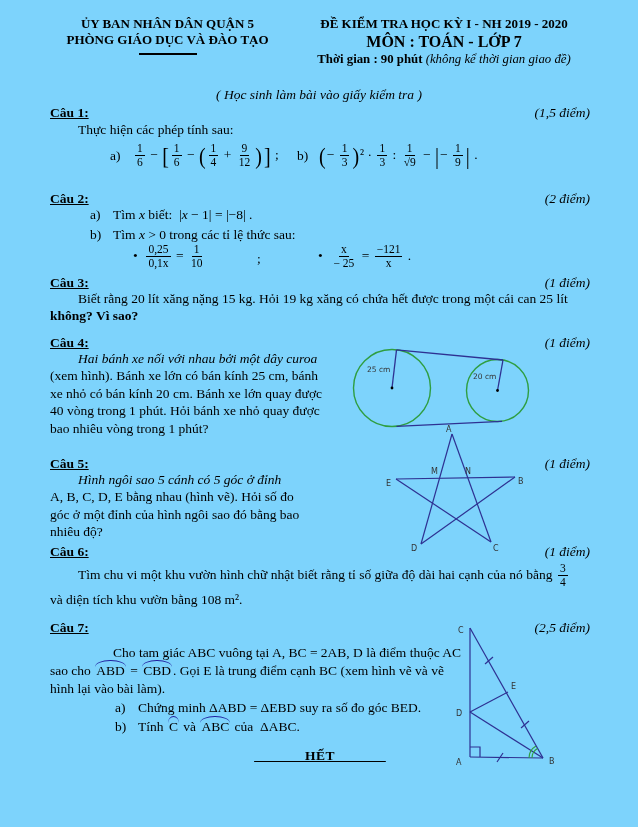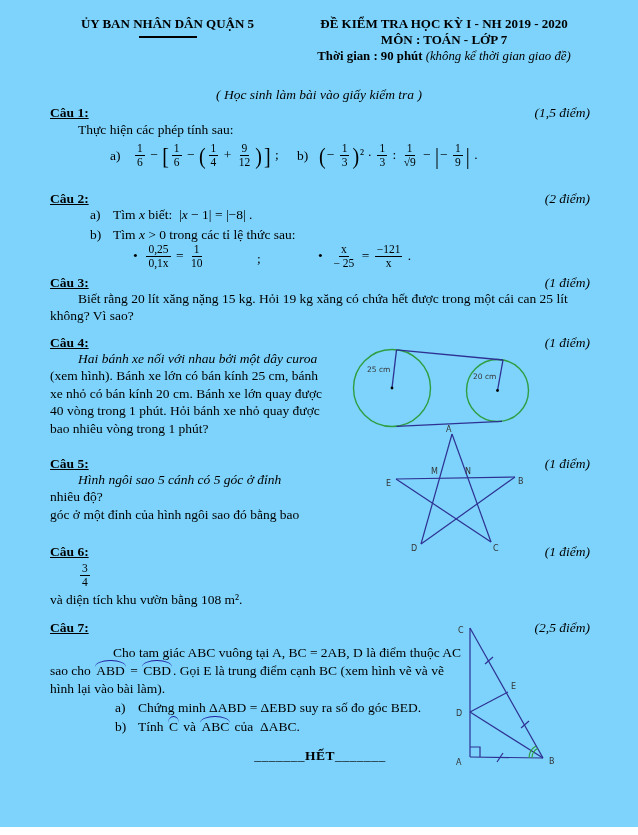--- a/index.html
+++ b/index.html
@@ -31,25 +31,26 @@
   .dlabel2{font-family:"DejaVu Sans",sans-serif;font-size:7.5px;fill:#333;}
   .het{letter-spacing:0.5px;}
 </style>
 </head>
 <body>
 
 <div class="page">
 
   <div class="pos center" style="left:55px;top:16px;width:225px;">
     <div class="b" style="font-size:13px;">ỦY BAN NHÂN DÂN QUẬN 5</div>
+    <div class="b" style="font-size:13px;">PHÒNG GIÁO DỤC VÀ ĐÀO TẠO</div>
     <div class="hrule"></div>
   </div>
   <div class="pos center" style="left:298px;top:16px;width:292px;">
     <div class="b" style="font-size:13px;">ĐỀ KIỂM TRA HỌC KỲ I - NH 2019 - 2020</div>
-    <div class="b" style="font-size:13px;">MÔN : TOÁN - LỚP 7</div>
+    <div class="b" style="font-size:16px;">MÔN : TOÁN - LỚP 7</div>
     <div style="font-size:12.8px;"><span class="b">Thời gian : 90 phút </span><span class="i">(không kể thời gian giao đề)</span></div>
   </div>
 
   <div class="pos center i" style="left:0;top:87px;width:638px;">( Học sinh làm bài vào giấy kiểm tra )</div>
 
   <div class="pos qhead" style="left:50px;top:105px;">
     <span class="qlabel">Câu 1:</span>
     <span class="qpoints">(1,5 điểm)</span>
   </div>
   <div class="pos" style="left:78px;top:122px;">Thực hiện các phép tính sau:</div>
@@ -68,21 +69,21 @@
   <span class="pos mrow" style="left:113px;top:227px;"><span class="ms">Tìm </span><span class="mi">x</span><span class="ms"> &gt; 0 trong các tỉ lệ thức sau:</span></span>
   <span class="pos mrow" style="left:133px;top:243px;"><span class="ms">•  </span><span class="frac"><span class="num">0,25</span><span class="den">0,1x</span></span><span class="ms"> = </span><span class="frac"><span class="num">1</span><span class="den">10</span></span></span>
   <span class="pos" style="left:257px;top:251px;">;</span>
   <span class="pos mrow" style="left:318px;top:243px;"><span class="ms">•  </span><span class="frac"><span class="num">x</span><span class="den">− 25</span></span><span class="ms"> = </span><span class="frac"><span class="num">−121</span><span class="den">x</span></span><span class="ms"> .</span></span>
 
   <div class="pos qhead" style="left:50px;top:275px;">
     <span class="qlabel">Câu 3:</span>
     <span class="qpoints">(1 điểm)</span>
   </div>
   <div class="pos" style="left:78px;top:291px;white-space:nowrap;">Biết rằng 20 lít xăng nặng 15 kg. Hỏi 19 kg xăng có chứa hết được trong một cái can 25 lít</div>
-  <div class="pos" style="left:50px;top:308px;">không? Vì sao?</div>
+  <div class="pos" style="left:50px;top:308px;font-weight:bold;">không? Vì sao?</div>
 
   <div class="pos qhead" style="left:50px;top:335px;text-align:center;">
     <span class="qlabel">Câu 4:</span>
     <span class="qpoints">(1 điểm)</span>
   </div>
   <div class="pos lines" style="left:50px;top:351px;width:310px;">
     <div class="indent">Hai bánh xe nối với nhau bởi một dây curoa</div>
     <div>(xem hình). Bánh xe lớn có bán kính 25 cm, bánh</div>
     <div>xe nhỏ có bán kính 20 cm. Bánh xe lớn quay được</div>
     <div>40 vòng trong 1 phút. Hỏi bánh xe nhỏ quay được</div>
@@ -105,22 +106,23 @@
     <text class="dlabel2" x="22" y="31">25 cm</text>
     <text class="dlabel2" x="128" y="38">20 cm</text>
   </svg>
 
   <div class="pos qhead" style="left:50px;top:456px;">
     <span class="qlabel">Câu 5:</span>
     <span class="qpoints">(1 điểm)</span>
   </div>
   <div class="pos lines" style="left:50px;top:472px;width:315px;">
     <div class="indent">Hình ngôi sao 5 cánh có 5 góc ở đỉnh</div>
+    <div>A, B, C, D, E bằng nhau (hình vẽ). Hỏi số đo</div>
+    <div>góc ở một đỉnh của hình ngôi sao đó bằng bao</div>
     <div>nhiêu độ?</div>
-    <div>góc ở một đỉnh của hình ngôi sao đó bằng bao</div>
   </div>
 
   <svg class="pos" style="left:385px;top:424px;" width="142" height="134" viewBox="0 0 142 134">
     <g fill="none" stroke-width="1.2" stroke="#2e3192">
       <path d="M67,10 L106,118"></path>
       <path d="M106,118 L11,55"></path>
       <path d="M11,55 L130,53"></path>
       <path d="M130,53 L36,120"></path>
       <path d="M36,120 L67,10"></path>
     </g>
@@ -130,21 +132,21 @@
     <text class="dlabel" x="1" y="62">E</text>
     <text class="dlabel" x="133" y="60">B</text>
     <text class="dlabel" x="26" y="127">D</text>
     <text class="dlabel" x="108" y="127">C</text>
   </svg>
 
   <div class="pos qhead" style="left:50px;top:544px;gap:45px;">
     <span class="qlabel">Câu 6:</span>
     <span class="qpoints">(1 điểm)</span>
   </div>
-  <span class="pos mrow" style="left:78px;top:562px;"><span class="frac"><span class="num">3</span><span class="den">4</span></span></span>
+  <span class="pos mrow" style="left:78px;top:562px;"><span class="ms">Tìm chu vi một khu vườn hình chữ nhật biết rằng tỉ số giữa độ dài hai cạnh của nó bằng </span><span class="frac"><span class="num">3</span><span class="den">4</span></span></span>
   <div class="pos" style="left:50px;top:592px;">và diện tích khu vườn bằng 108 m².</div>
 
   <div class="pos qhead" style="left:50px;top:620px;">
     <span class="qlabel">Câu 7:</span>
     <span class="qpoints">(2,5 điểm)</span>
   </div>
   <div class="pos" style="left:113px;top:645px;">Cho tam giác ABC vuông tại A, BC = 2AB, D là điểm thuộc AC</div>
   <span class="pos mrow" style="left:50px;top:663px;"><span class="ms">sao cho </span><span class="mhat">ABD</span><span class="ms"> = </span><span class="mhat">CBD</span><span class="ms">. Gọi E là trung điểm cạnh BC (xem hình vẽ và vẽ</span></span>
   <div class="pos" style="left:50px;top:681px;">hình lại vào bài làm).</div>
   <span class="pos" style="left:115px;top:700px;">a)</span>
@@ -168,17 +170,17 @@
       <path d="M79,141 A14,14 0 0 1 86,129"></path>
       <path d="M82,141 A11,11 0 0 1 87.5,131.5"></path>
     </g>
     <text class="dlabel" x="8" y="16">C</text>
     <text class="dlabel" x="61" y="72">E</text>
     <text class="dlabel" x="6" y="99">D</text>
     <text class="dlabel" x="6" y="148">A</text>
     <text class="dlabel" x="99" y="147">B</text>
   </svg>
 
-  <div class="pos center het" style="left:50px;top:748px;width:540px;">
+  <div class="pos center het" style="left:50px;top:748px;width:540px;text-decoration:underline;">
     <span>_______</span><span class="b">HẾT</span><span>_______</span>
   </div>
 
 </div>
 
 </body></html>

